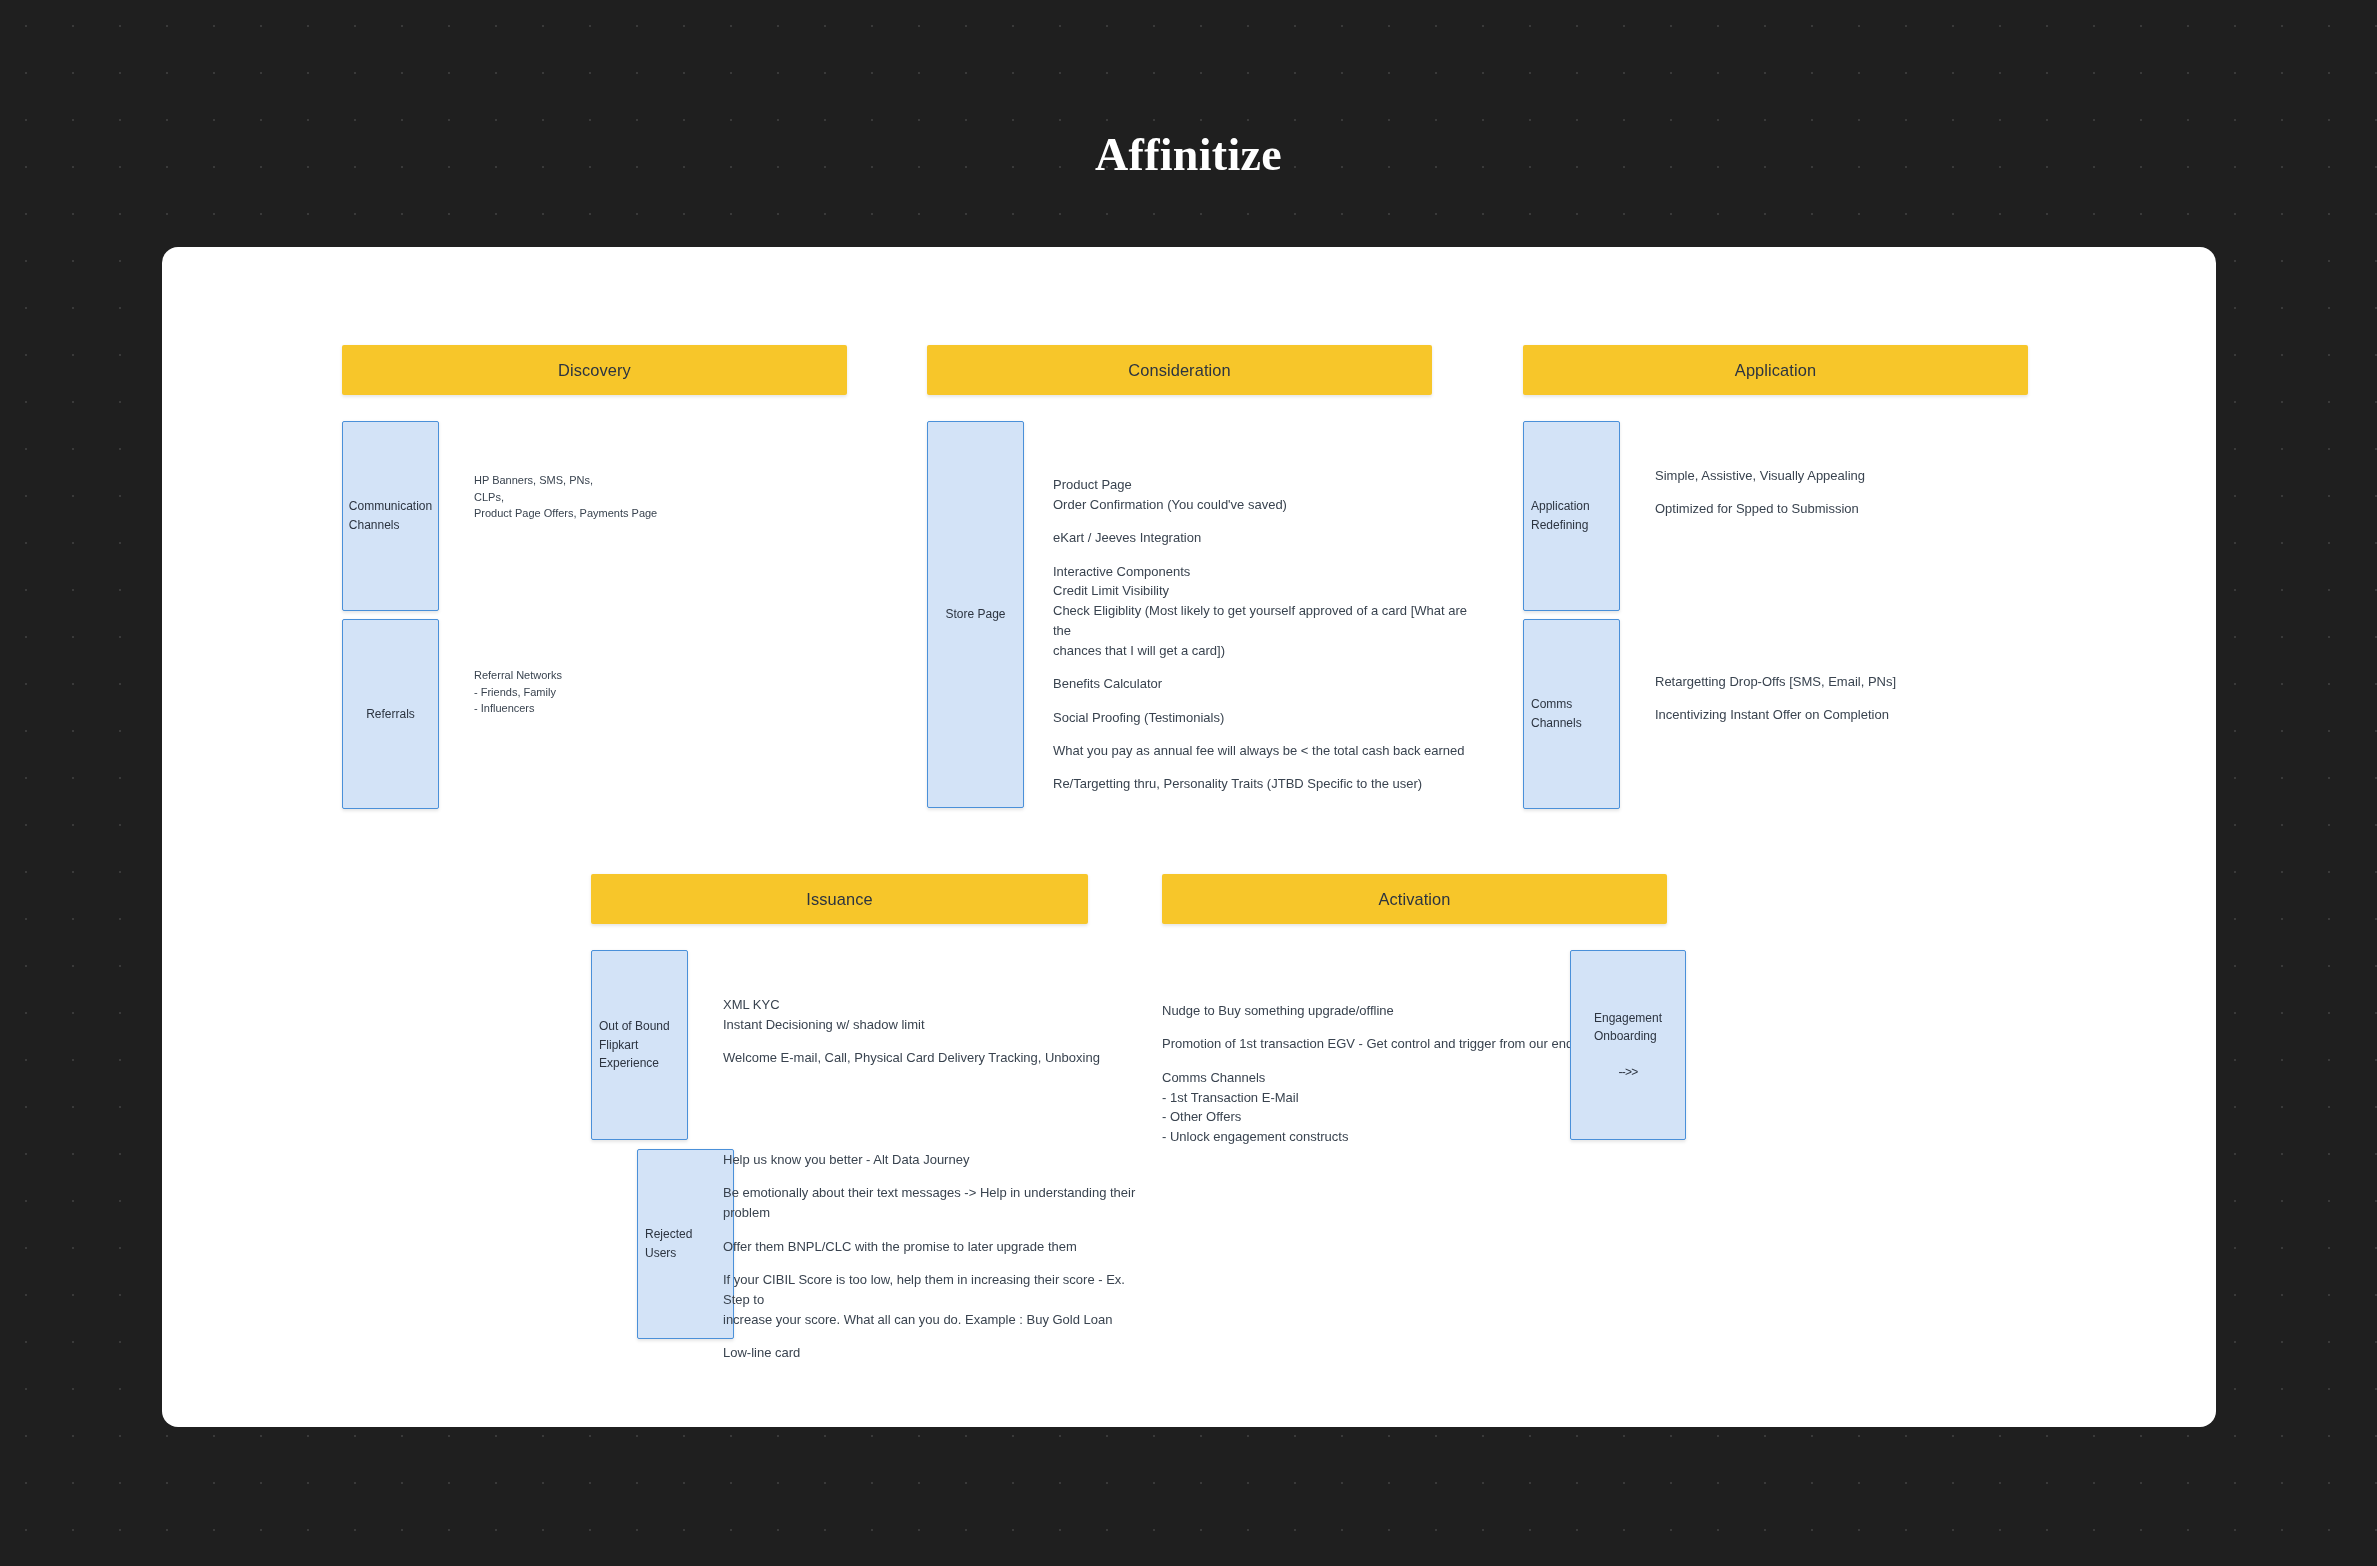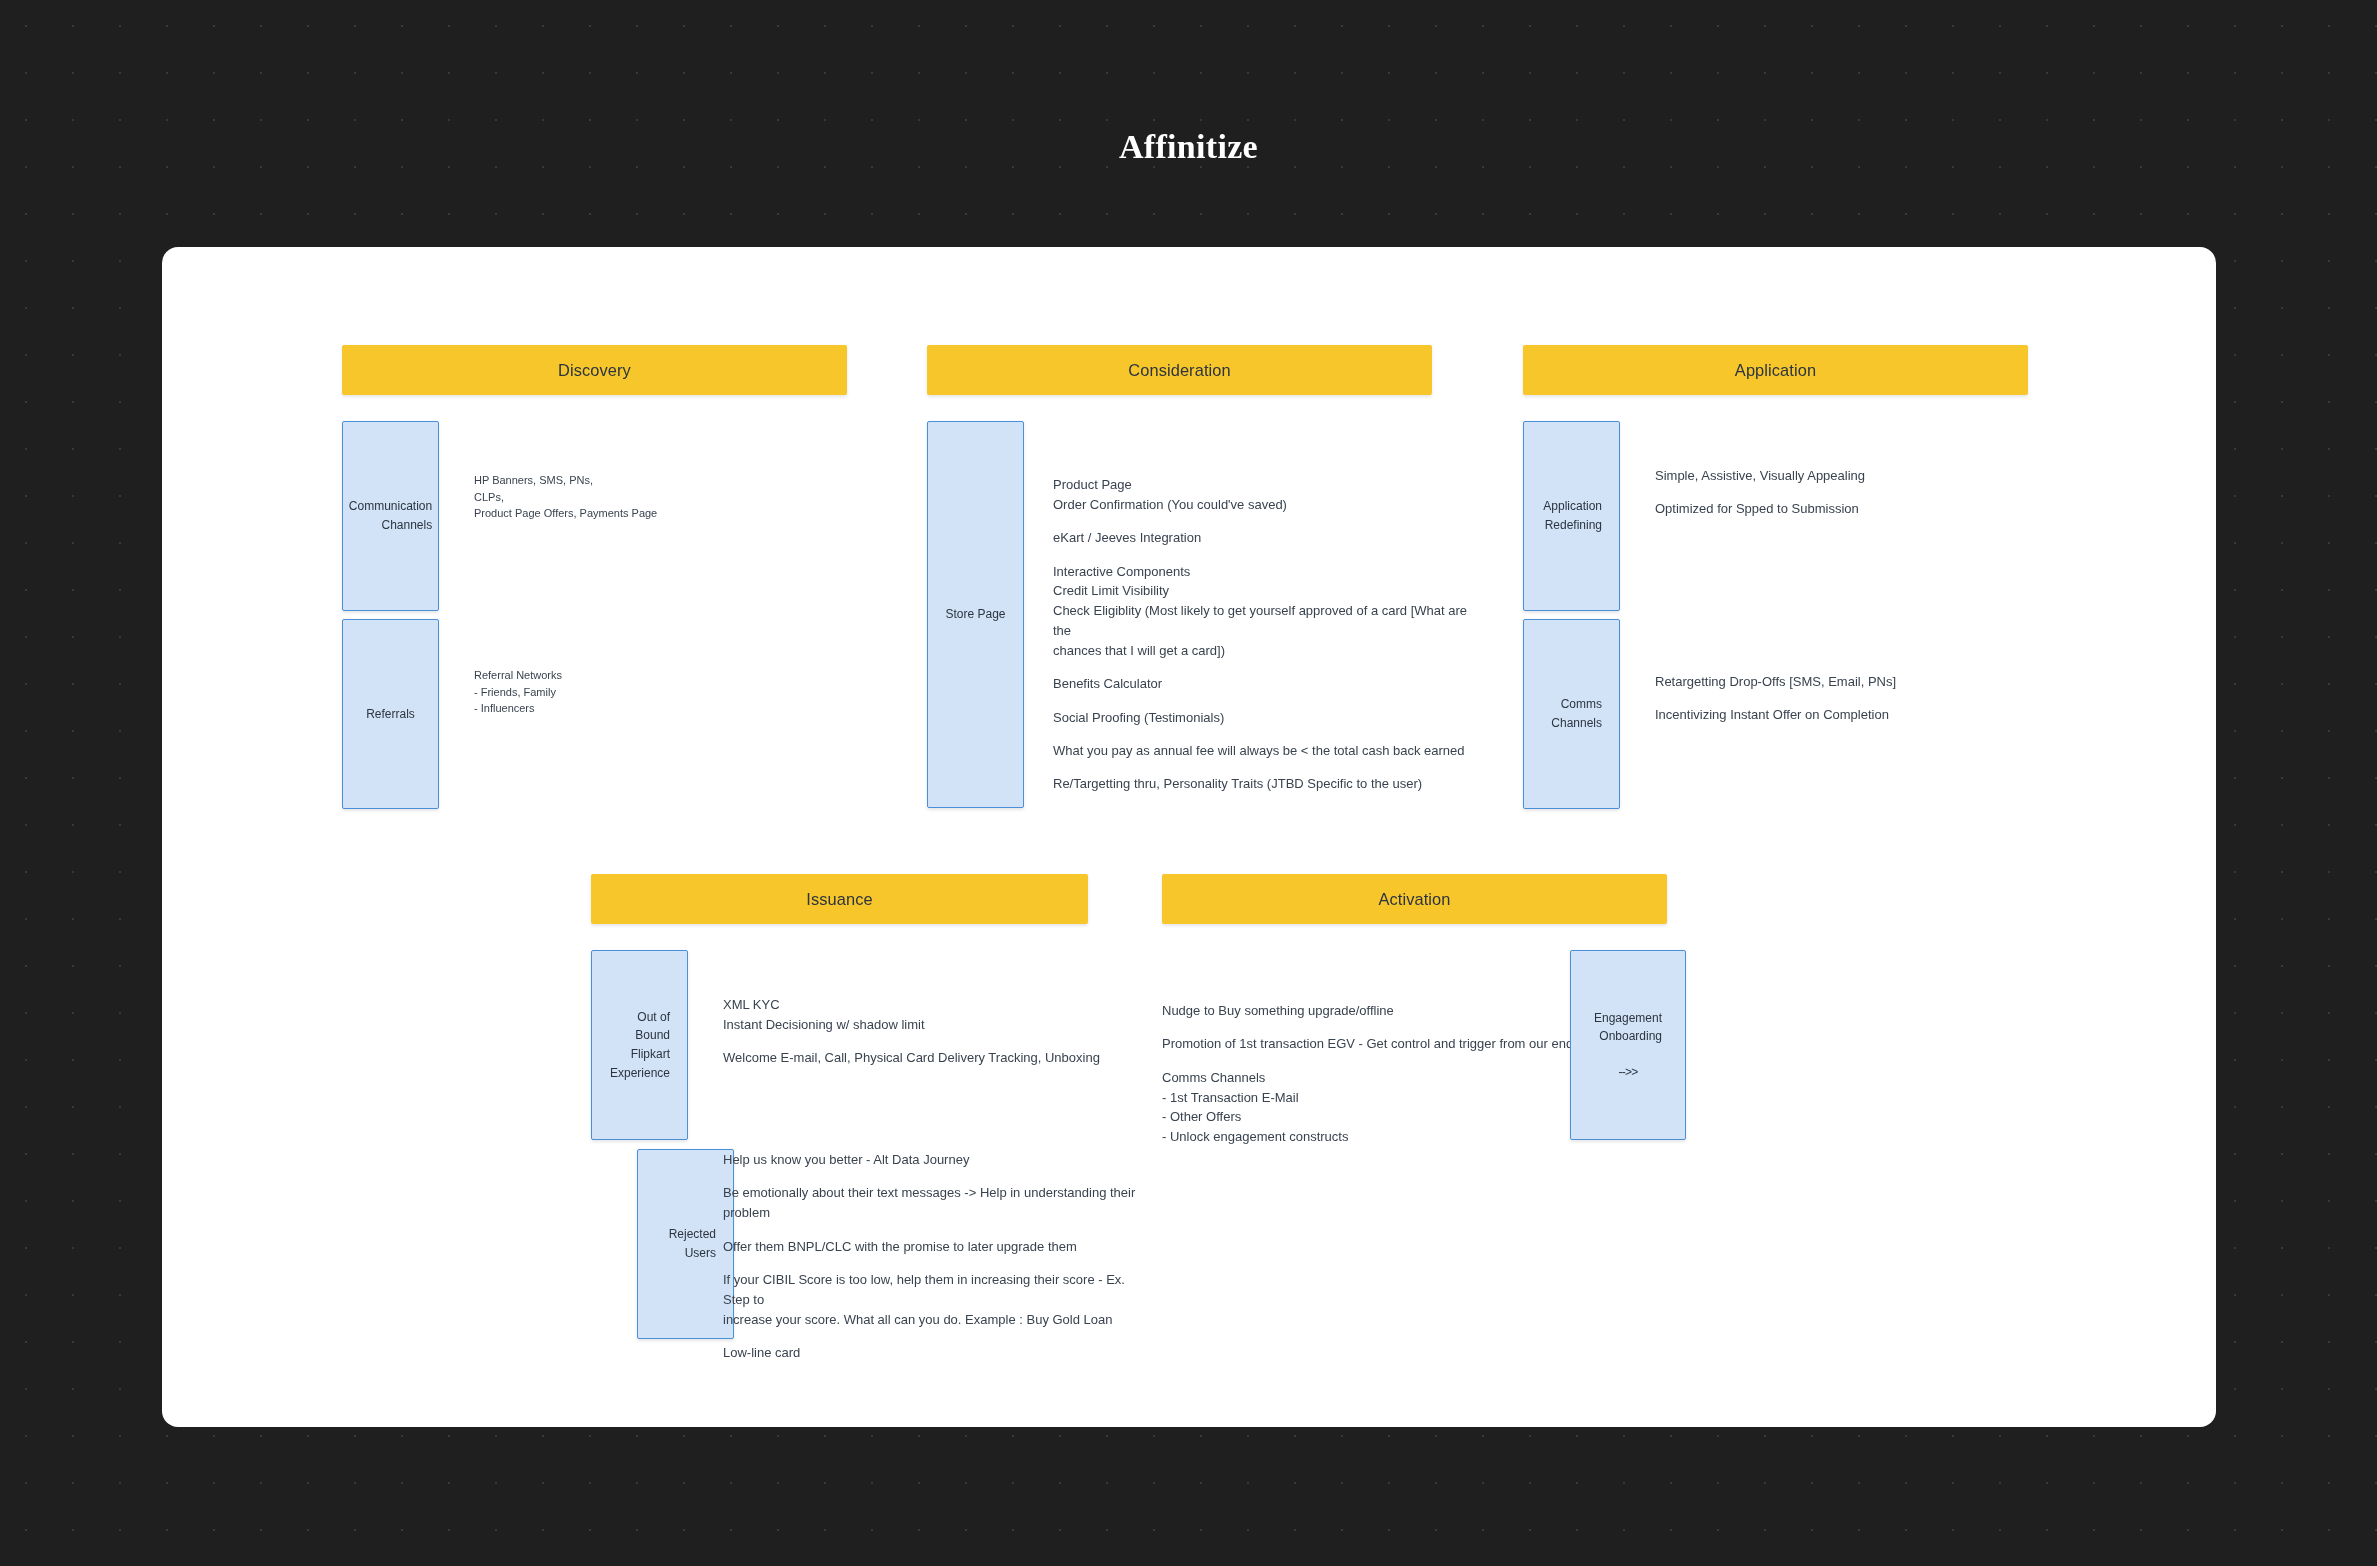--- a/index.html
+++ b/index.html
@@ -21,21 +21,21 @@
 
   .page-title {
     position: absolute;
     top: 128px;
     left: 0;
     width: 100%;
     text-align: center;
     color: #ffffff;
     font-family: "Liberation Serif", serif;
     font-weight: bold;
-    font-size: 34px;
+    font-size: 46px;
     letter-spacing: 0.3px;
   }
 
   .board {
     position: absolute;
     left: 162px;
     top: 247px;
     width: 2054px;
     height: 1180px;
     background: #ffffff;
@@ -64,23 +64,23 @@
     border: 1.3px solid #4a90d9;
     border-radius: 2px;
     box-shadow: 0 1.3px 3.3px rgba(0,0,0,0.10);
     display: flex;
     flex-direction: column;
     align-items: center;
     justify-content: center;
     color: #2c3440;
     font-size: 12px;
     line-height: 1.55;
-    text-align: right;
+    text-align: left;
     box-sizing: border-box;
-    padding: 17px;
+    padding: 7px;
   }
   .node-box .arrow-glyph {
     margin-top: 17px;
     font-size: 12px;
     letter-spacing: -0.7px;
   }
   .note {
     position: absolute;
     color: #39434f;
     font-size: 11px;

